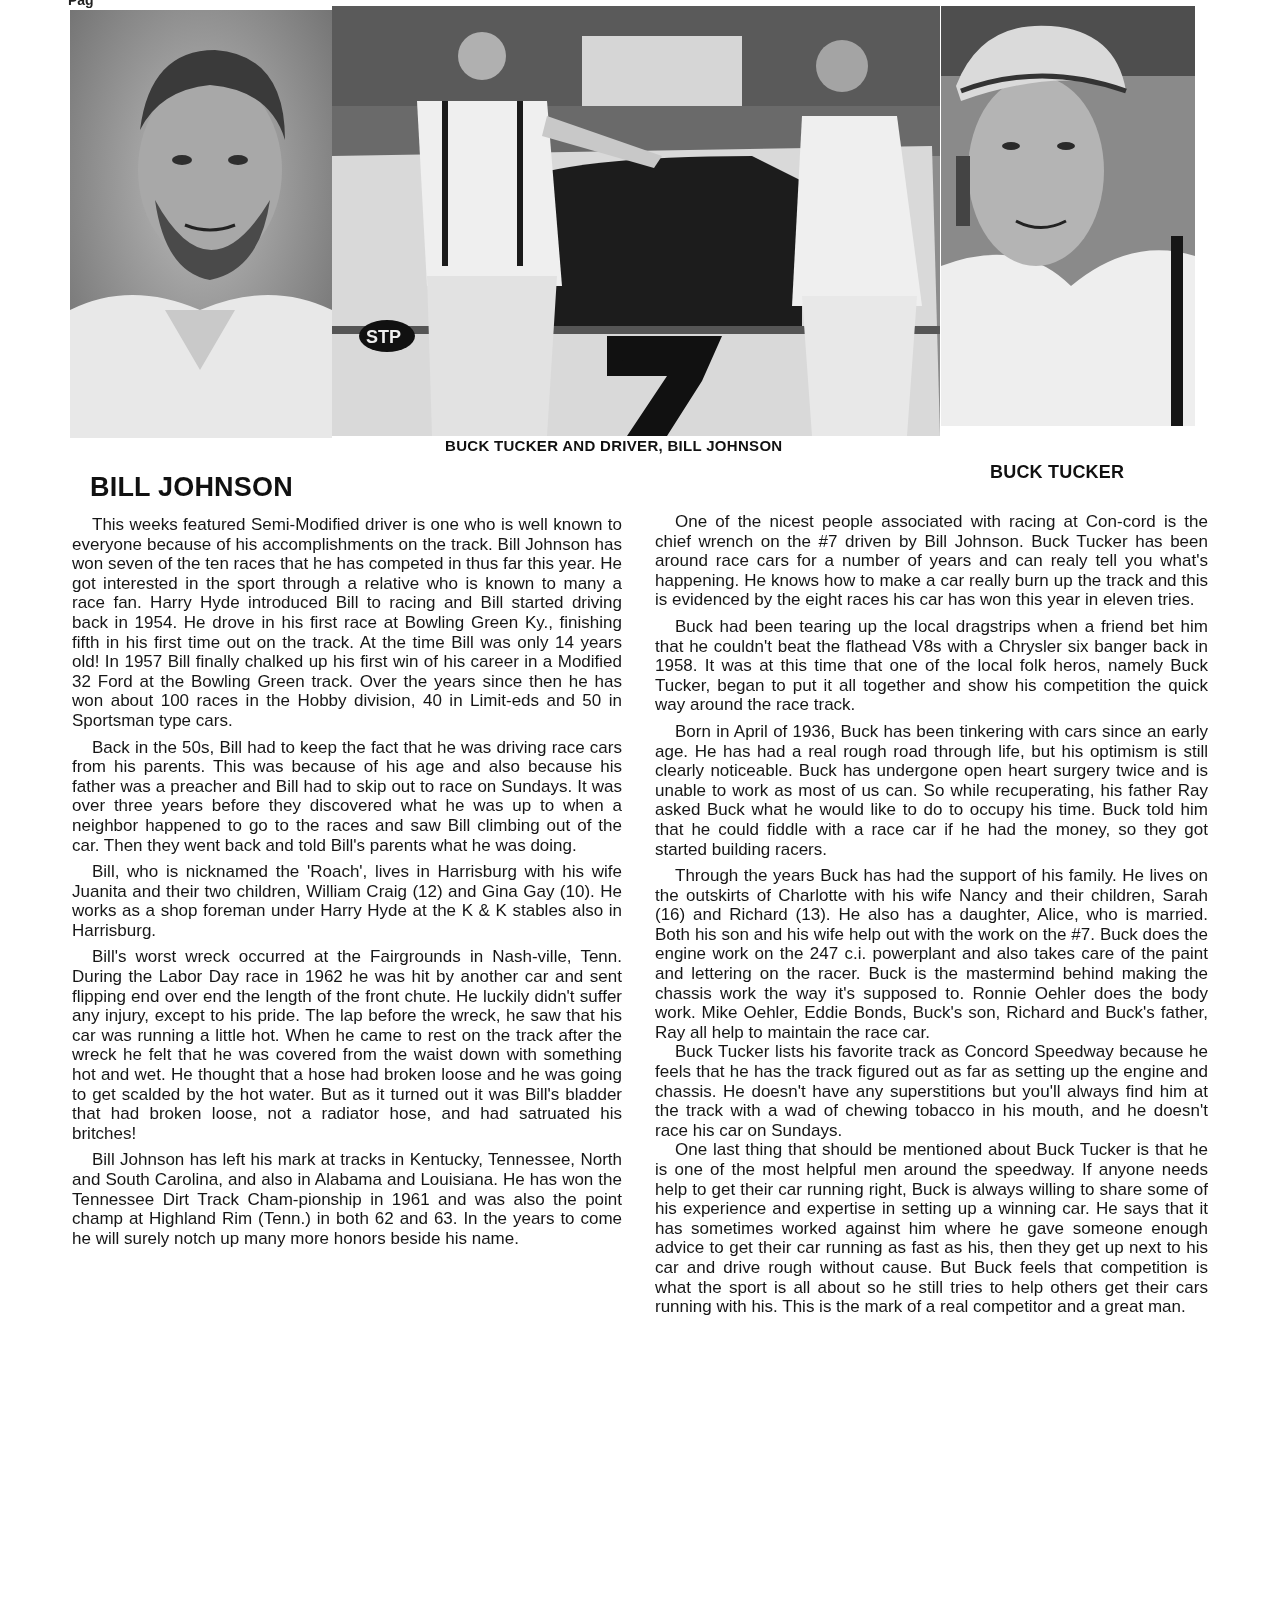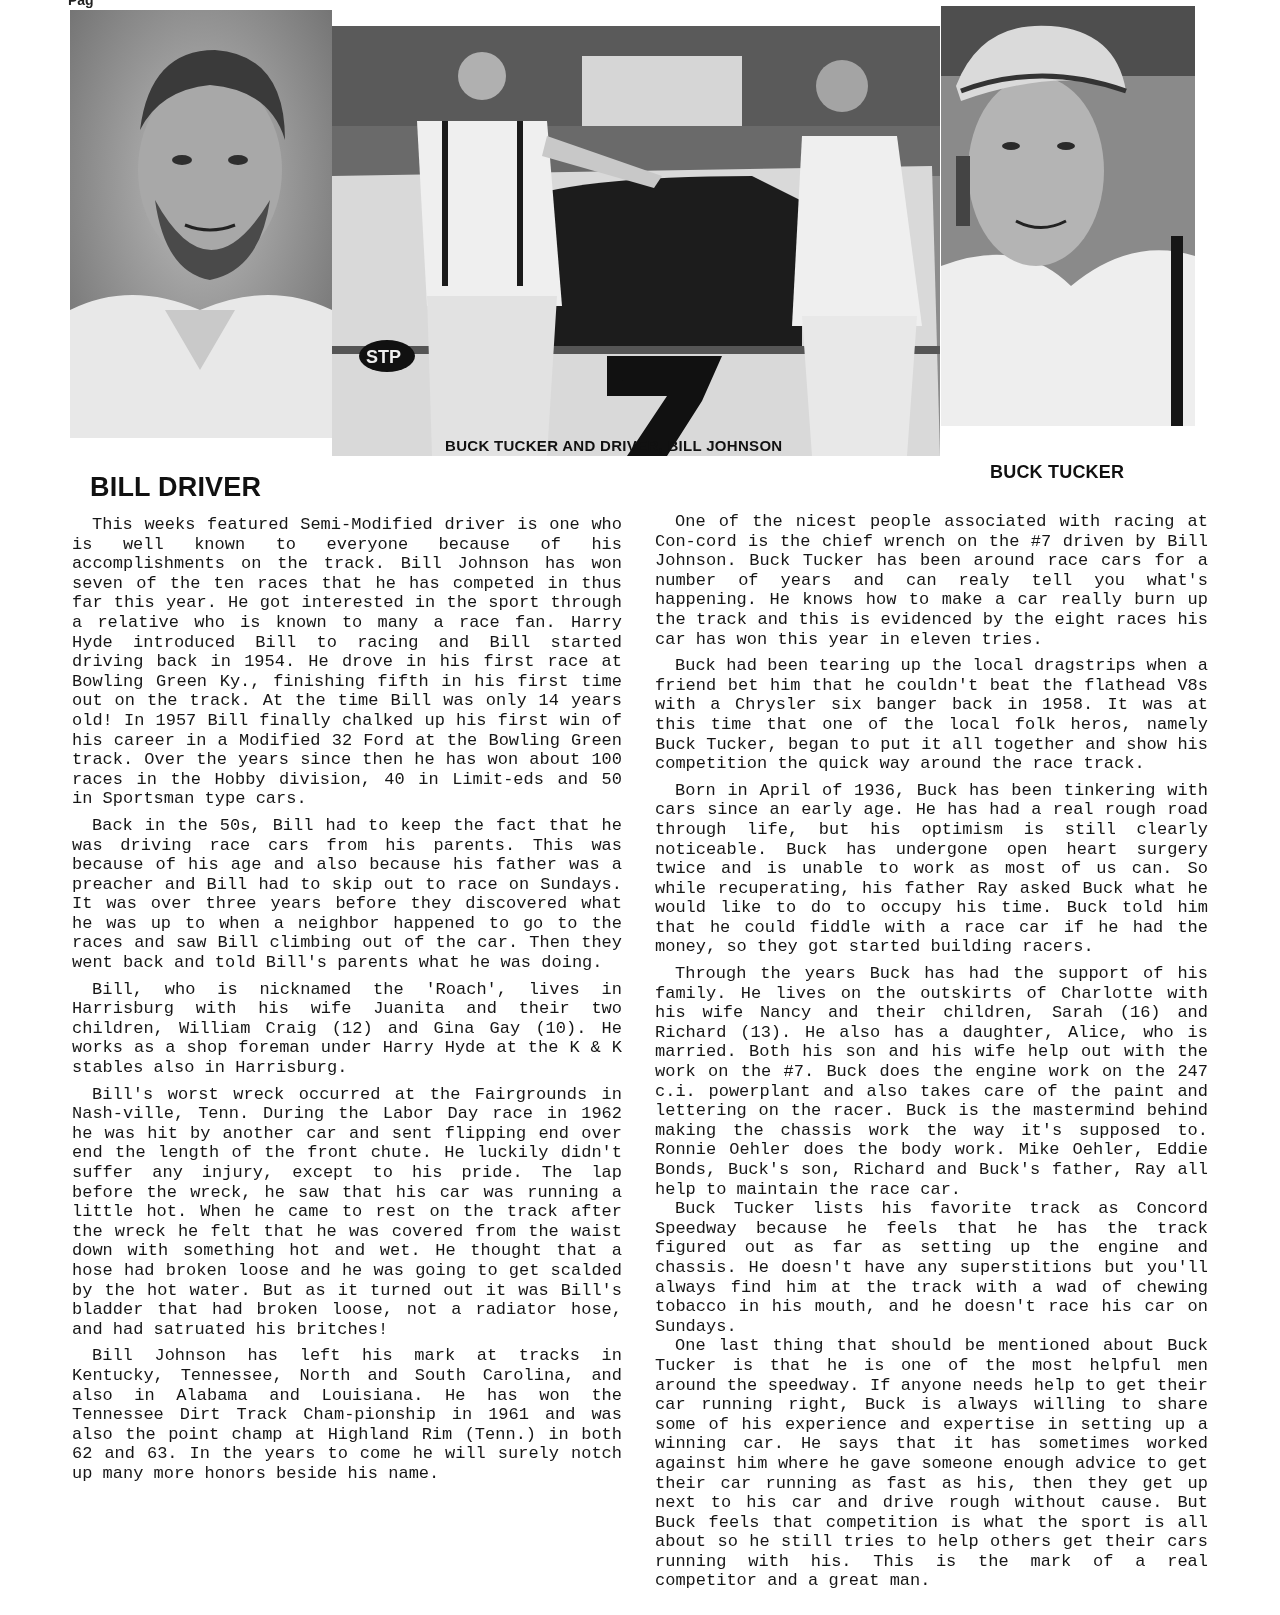--- a/index.html
+++ b/index.html
@@ -4,32 +4,32 @@
 <style>
   html, body { margin: 0; padding: 0; background: #ffffff; }
   body {
     width: 1280px; height: 1615px; position: relative; overflow: hidden;
     font-family: "Liberation Sans", sans-serif; color: #141414;
   }
   .page-mark { position: absolute; left: 68px; top: -8px; font-size: 14px; font-weight: bold; color: #222; }
   .photo { position: absolute; overflow: hidden; background: #7a7a7a; }
   .photo svg { width: 100%; height: 100%; display: block; }
   #photo-left { left: 70px; top: 10px; width: 262px; height: 428px; }
-  #photo-center { left: 332px; top: 6px; width: 608px; height: 430px; margin-top: 20px; }
+  #photo-center { left: 332px; top: 6px; width: 608px; height: 430px; }
   #photo-right { left: 941px; top: 6px; width: 254px; height: 420px; }
 
   .headline { position: absolute; font-weight: bold; color: #111; }
   #head-left { left: 90px; top: 472px; font-size: 27px; letter-spacing: 0.2px; }
   #head-right { left: 990px; top: 462px; font-size: 18px; letter-spacing: 0.2px; }
   #caption { left: 445px; top: 437px; font-size: 15px; letter-spacing: 0.3px; }
 
   .column { position: absolute; font-size: 17px; line-height: 19.6px; text-align: justify; color: #161616; }
   #col-left { left: 72px; top: 515px; width: 550px; }
   #col-right { left: 655px; top: 512px; width: 553px; }
-  .column p { margin: 0 0 7px 0; text-indent: 20px; hyphens: manual; font-family: Liberation Mono, monospace; }
+  .column p { margin: 0 0 7px 0; text-indent: 20px; hyphens: manual; }
   .column p.tight { margin-bottom: 0; }
 </style>
 </head>
 <body>
 
 <div class="page-mark">Pag</div>
 
 <div class="photo" id="photo-left">
   <svg viewBox="0 0 262 428" preserveAspectRatio="none">
     <defs>
@@ -89,21 +89,21 @@
     <ellipse cx="95" cy="165" rx="68" ry="95" fill="#b4b4b4"></ellipse>
     <path d="M15 80 Q40 15 110 20 Q175 25 185 85 Q120 60 20 95 Z" fill="#dadada"></path>
     <path d="M20 85 Q100 55 185 85" stroke="#333" stroke-width="5" fill="none"></path>
     <ellipse cx="70" cy="140" rx="9" ry="4" fill="#2a2a2a"></ellipse>
     <ellipse cx="125" cy="140" rx="9" ry="4" fill="#2a2a2a"></ellipse>
     <path d="M75 215 Q100 228 125 215" stroke="#222" stroke-width="3" fill="none"></path>
     <rect x="15" y="150" width="14" height="70" fill="#444"></rect>
   </svg>
 </div>
 
-<div class="headline" id="head-left">BILL DRIVER</div>
+<div class="headline" id="head-left">BILL JOHNSON</div>
 <div class="headline" id="caption">BUCK TUCKER AND DRIVER, BILL JOHNSON</div>
 <div class="headline" id="head-right">BUCK TUCKER</div>
 
 <div class="column" id="col-left">
   <p>This weeks featured Semi-Modified driver is one who is well known to everyone because of his accomplishments on the track. Bill Johnson has won seven of the ten races that he has competed in thus far this year. He got interested in the sport through a relative who is known to many a race fan. Harry Hyde introduced Bill to racing and Bill started driving back in 1954. He drove in his first race at Bowling Green Ky., finishing fifth in his first time out on the track. At the time Bill was only 14 years old! In 1957 Bill finally chalked up his first win of his career in a Modified 32 Ford at the Bowling Green track. Over the years since then he has won about 100 races in the Hobby division, 40 in Limit-eds and 50 in Sportsman type cars.</p>
   <p>Back in the 50s, Bill had to keep the fact that he was driving race cars from his parents. This was because of his age and also because his father was a preacher and Bill had to skip out to race on Sundays. It was over three years before they discovered what he was up to when a neighbor happened to go to the races and saw Bill climbing out of the car. Then they went back and told Bill's parents what he was doing.</p>
   <p>Bill, who is nicknamed the 'Roach', lives in Harrisburg with his wife Juanita and their two children, William Craig (12) and Gina Gay (10). He works as a shop foreman under Harry Hyde at the K &amp; K stables also in Harrisburg.</p>
   <p>Bill's worst wreck occurred at the Fairgrounds in Nash-ville, Tenn. During the Labor Day race in 1962 he was hit by another car and sent flipping end over end the length of the front chute. He luckily didn't suffer any injury, except to his pride. The lap before the wreck, he saw that his car was running a little hot. When he came to rest on the track after the wreck he felt that he was covered from the waist down with something hot and wet. He thought that a hose had broken loose and he was going to get scalded by the hot water. But as it turned out it was Bill's bladder that had broken loose, not a radiator hose, and had satruated his britches!</p>
   <p>Bill Johnson has left his mark at tracks in Kentucky, Tennessee, North and South Carolina, and also in Alabama and Louisiana. He has won the Tennessee Dirt Track Cham-pionship in 1961 and was also the point champ at Highland Rim (Tenn.) in both 62 and 63. In the years to come he will surely notch up many more honors beside his name.</p>
 </div>

